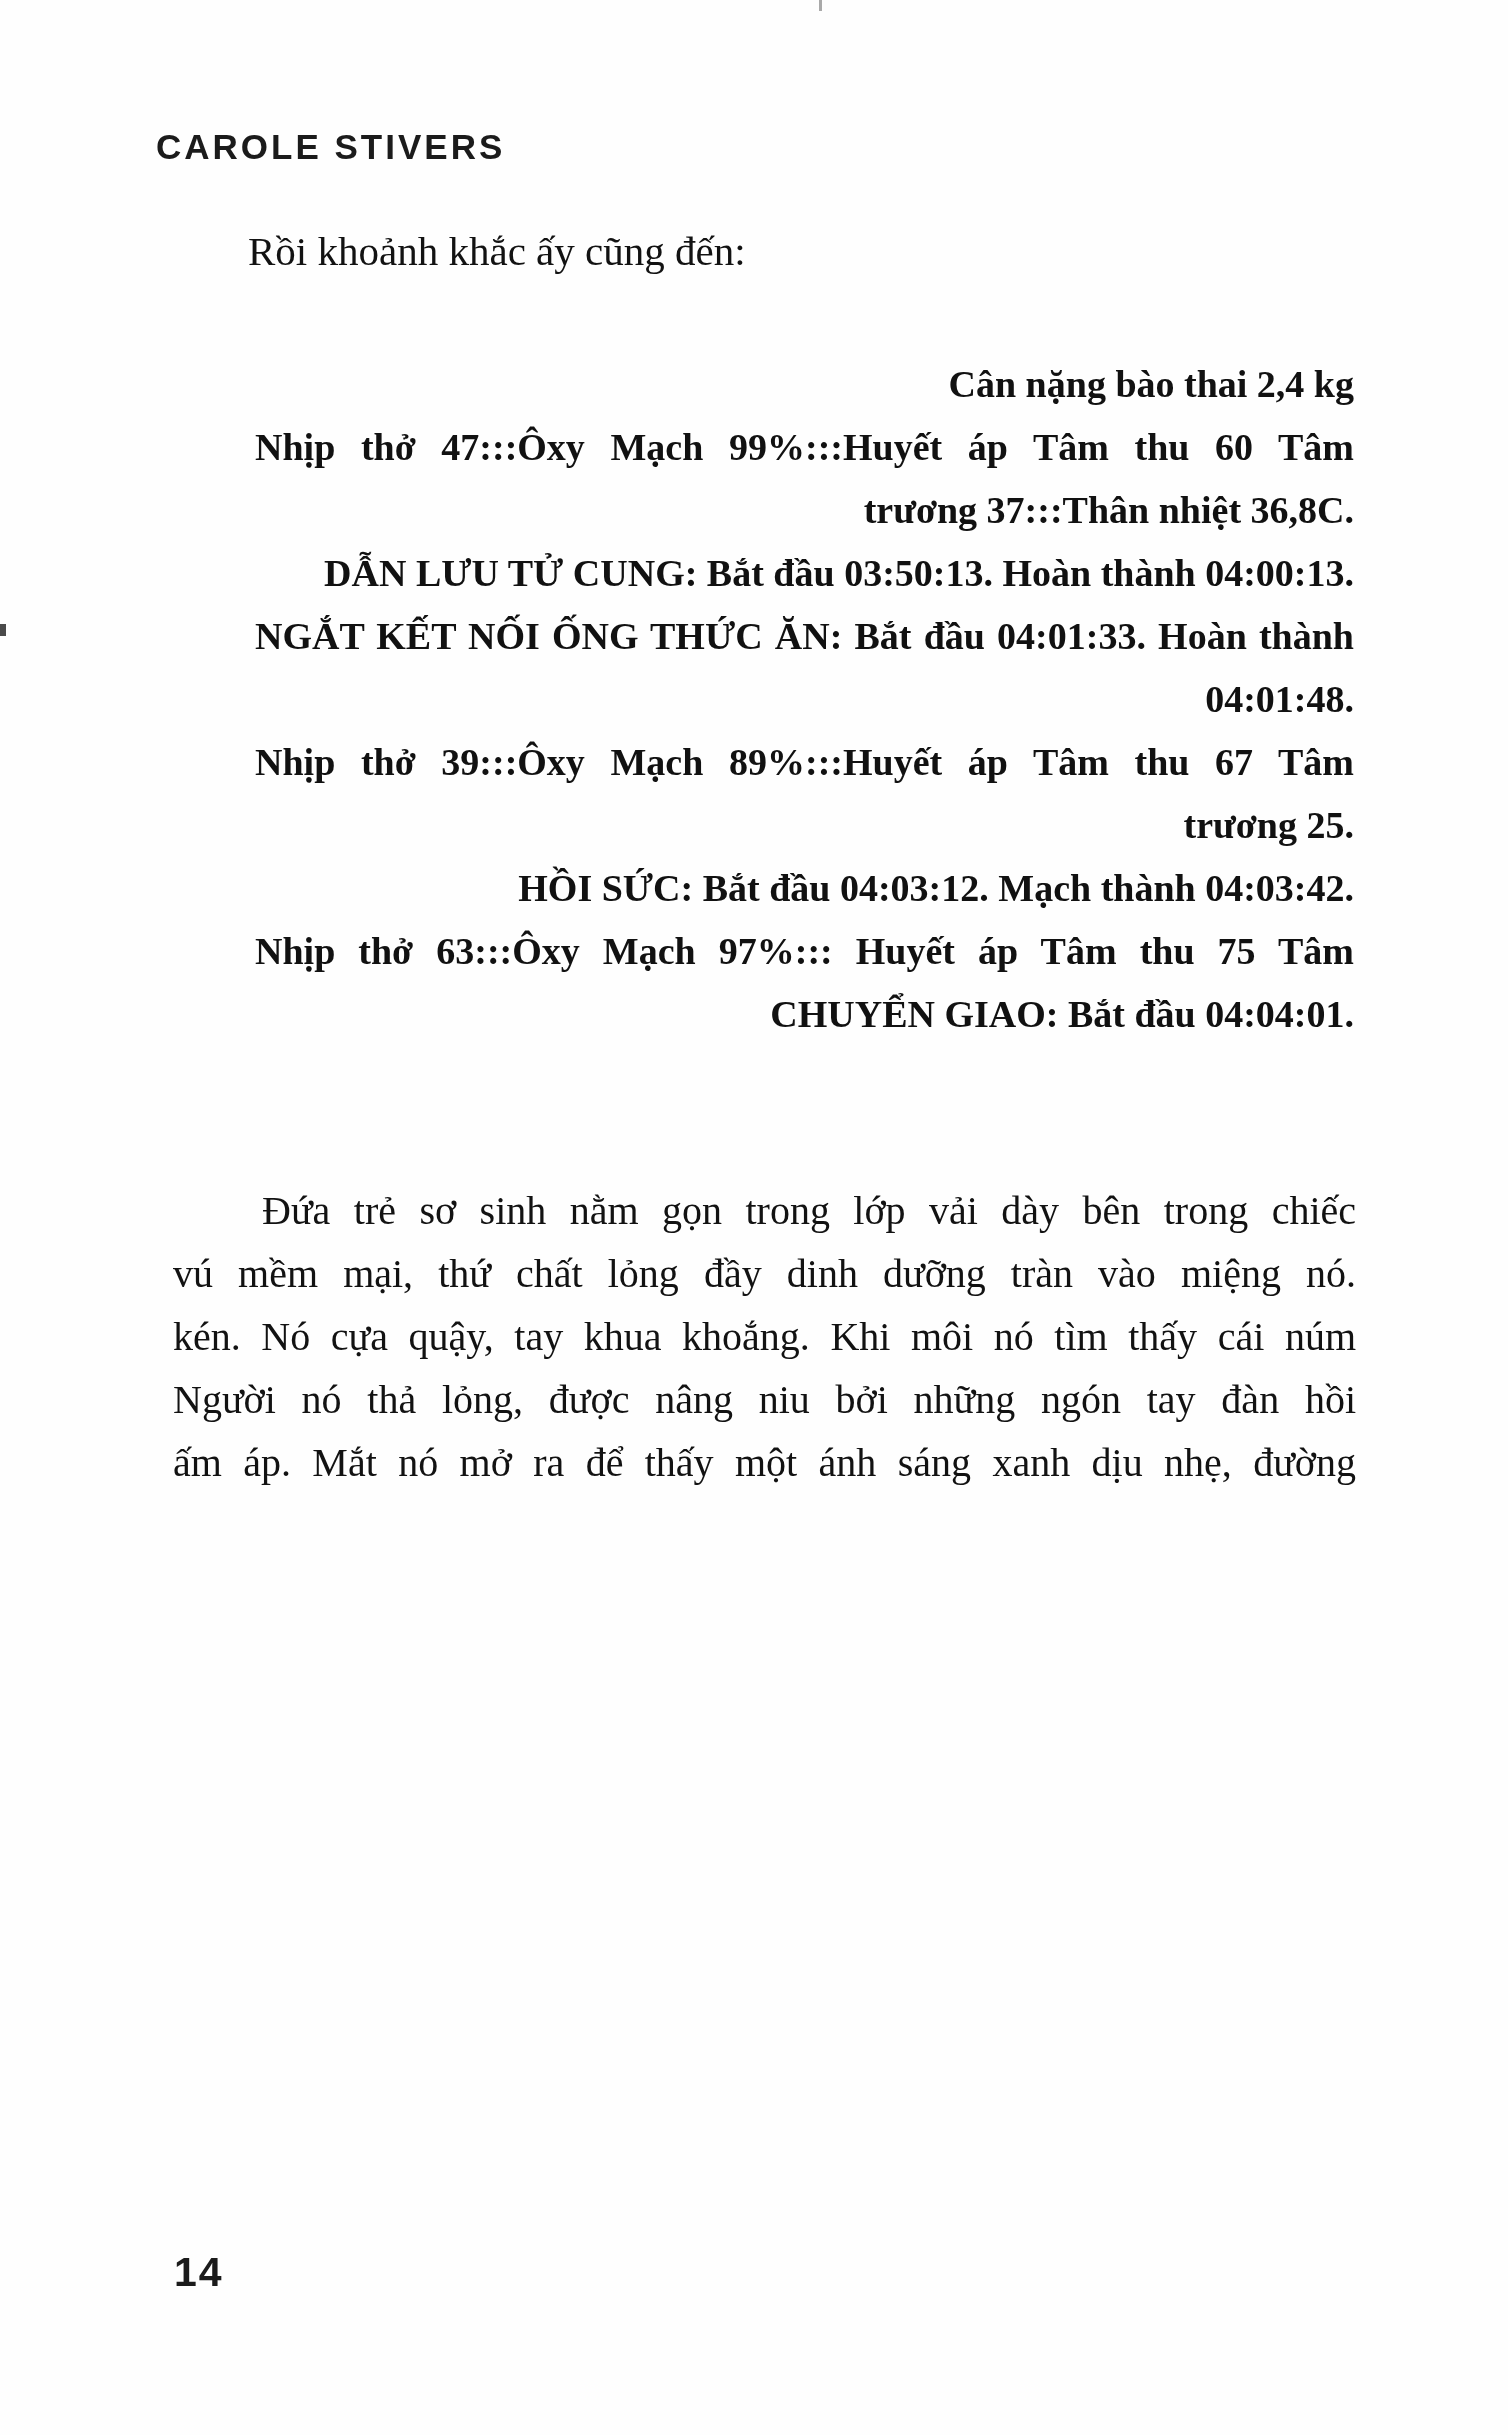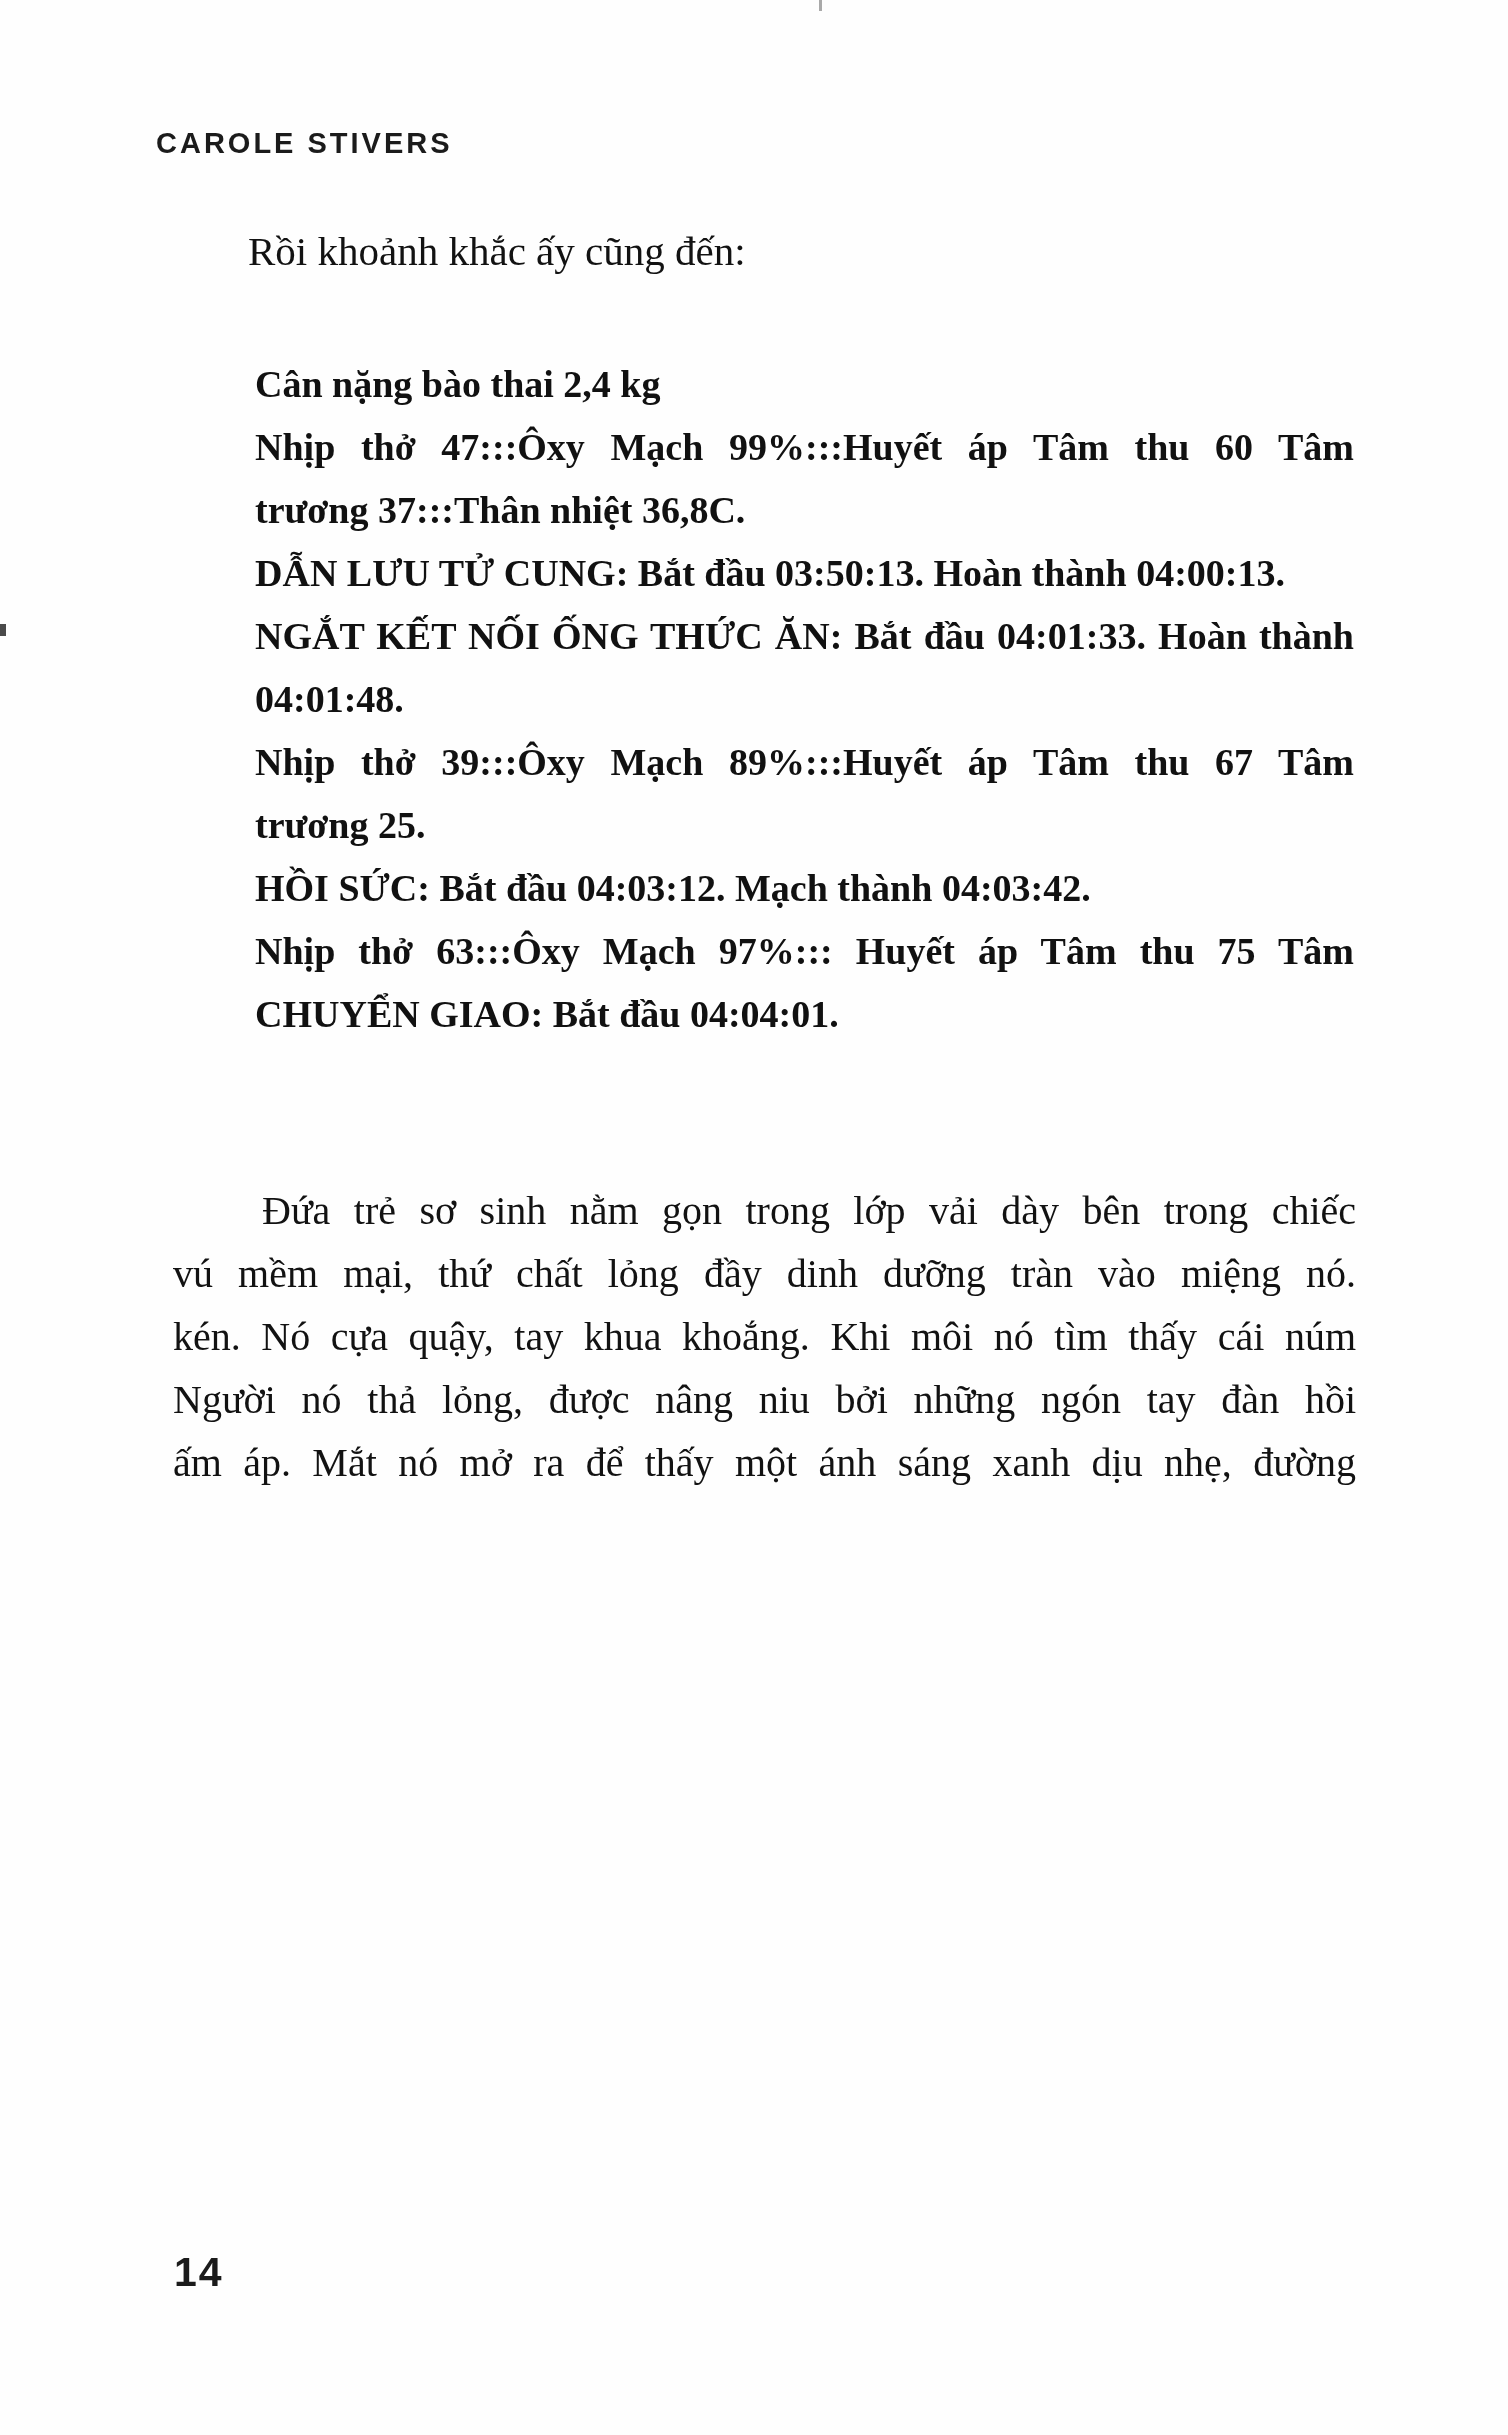--- a/index.html
+++ b/index.html
@@ -11,21 +11,21 @@
     background-color: #fefefe;
     overflow: hidden;
     font-family: "Liberation Serif", "DejaVu Serif", serif;
     color: #141414;
   }
   .running-header {
     position: absolute;
     left: 156px;
     top: 127px;
     font-family: "Liberation Sans", "DejaVu Sans", sans-serif;
-    font-size: 29px;
+    font-size: 35px;
     font-weight: 600;
     letter-spacing: 3px;
     color: #1b1b1b;
     white-space: nowrap;
   }
   .intro-line {
     position: absolute;
     left: 248px;
     top: 220px;
     font-size: 41px;
@@ -37,21 +37,21 @@
   .log-block {
     position: absolute;
     left: 255px;
     top: 353px;
     width: 1099px;
     font-size: 38px;
     font-weight: bold;
     line-height: 63px;
     color: #111111;
   }
-  .log-line { text-align: left; }
+  .log-line { text-align: right; }
   .log-line.stretch {
     text-align: justify;
     text-align-last: justify;
   }
   .body-paragraph {
     position: absolute;
     left: 173px;
     top: 1179px;
     width: 1183px;
     font-size: 40px;

